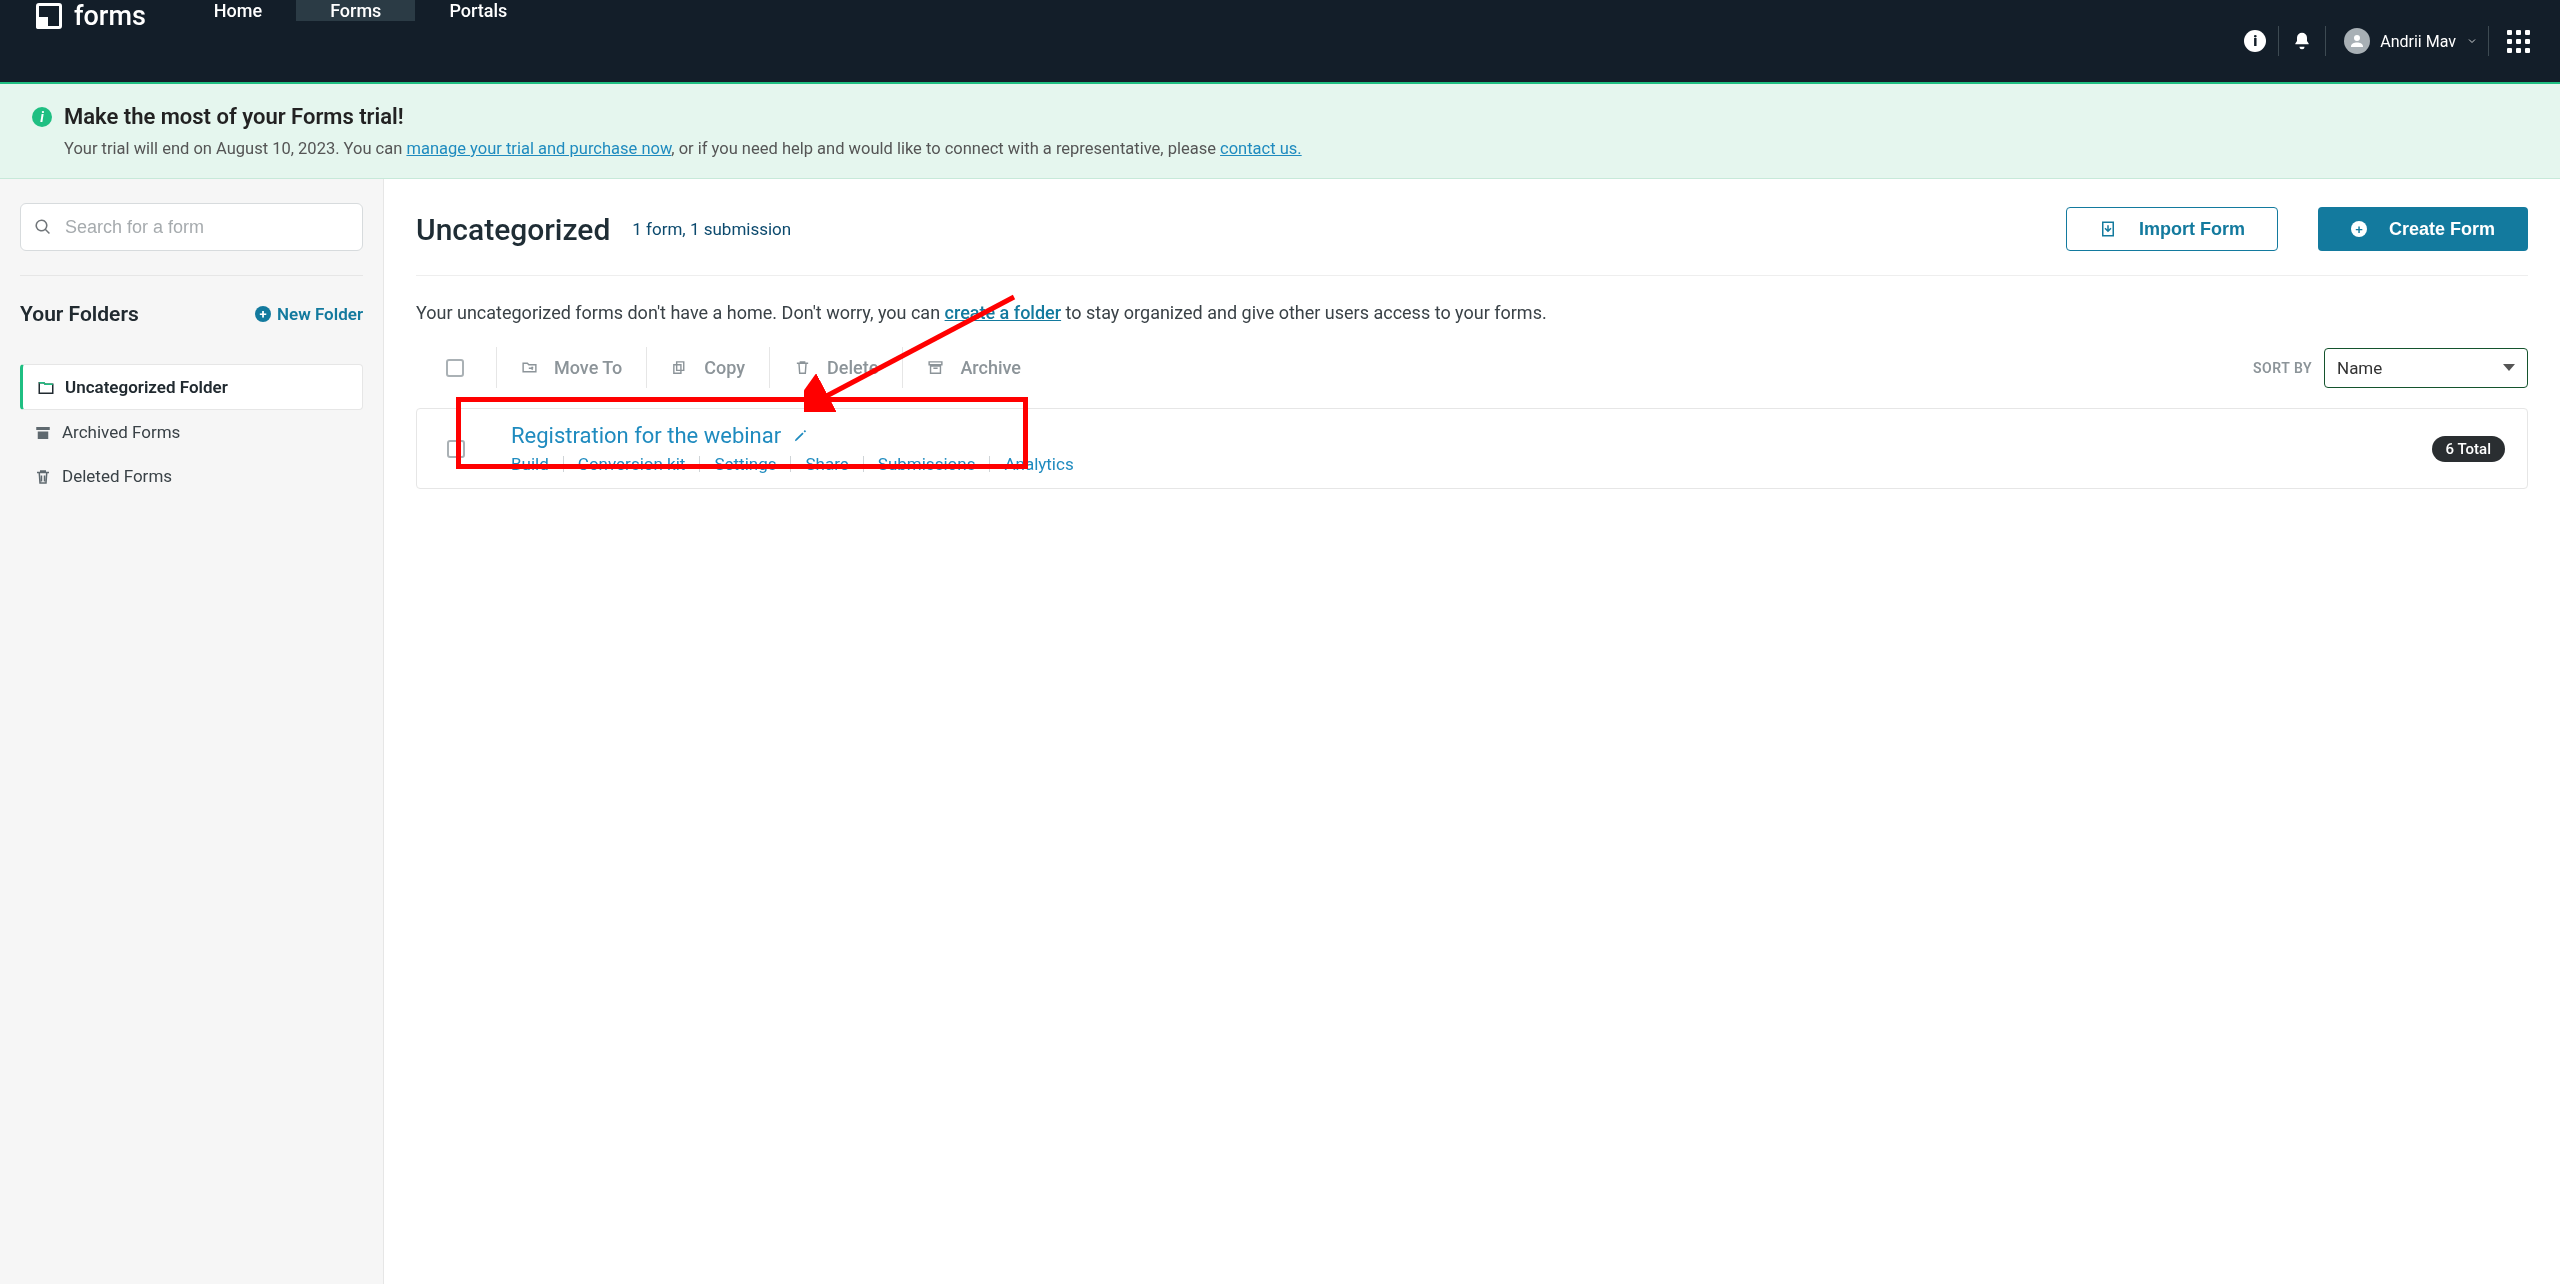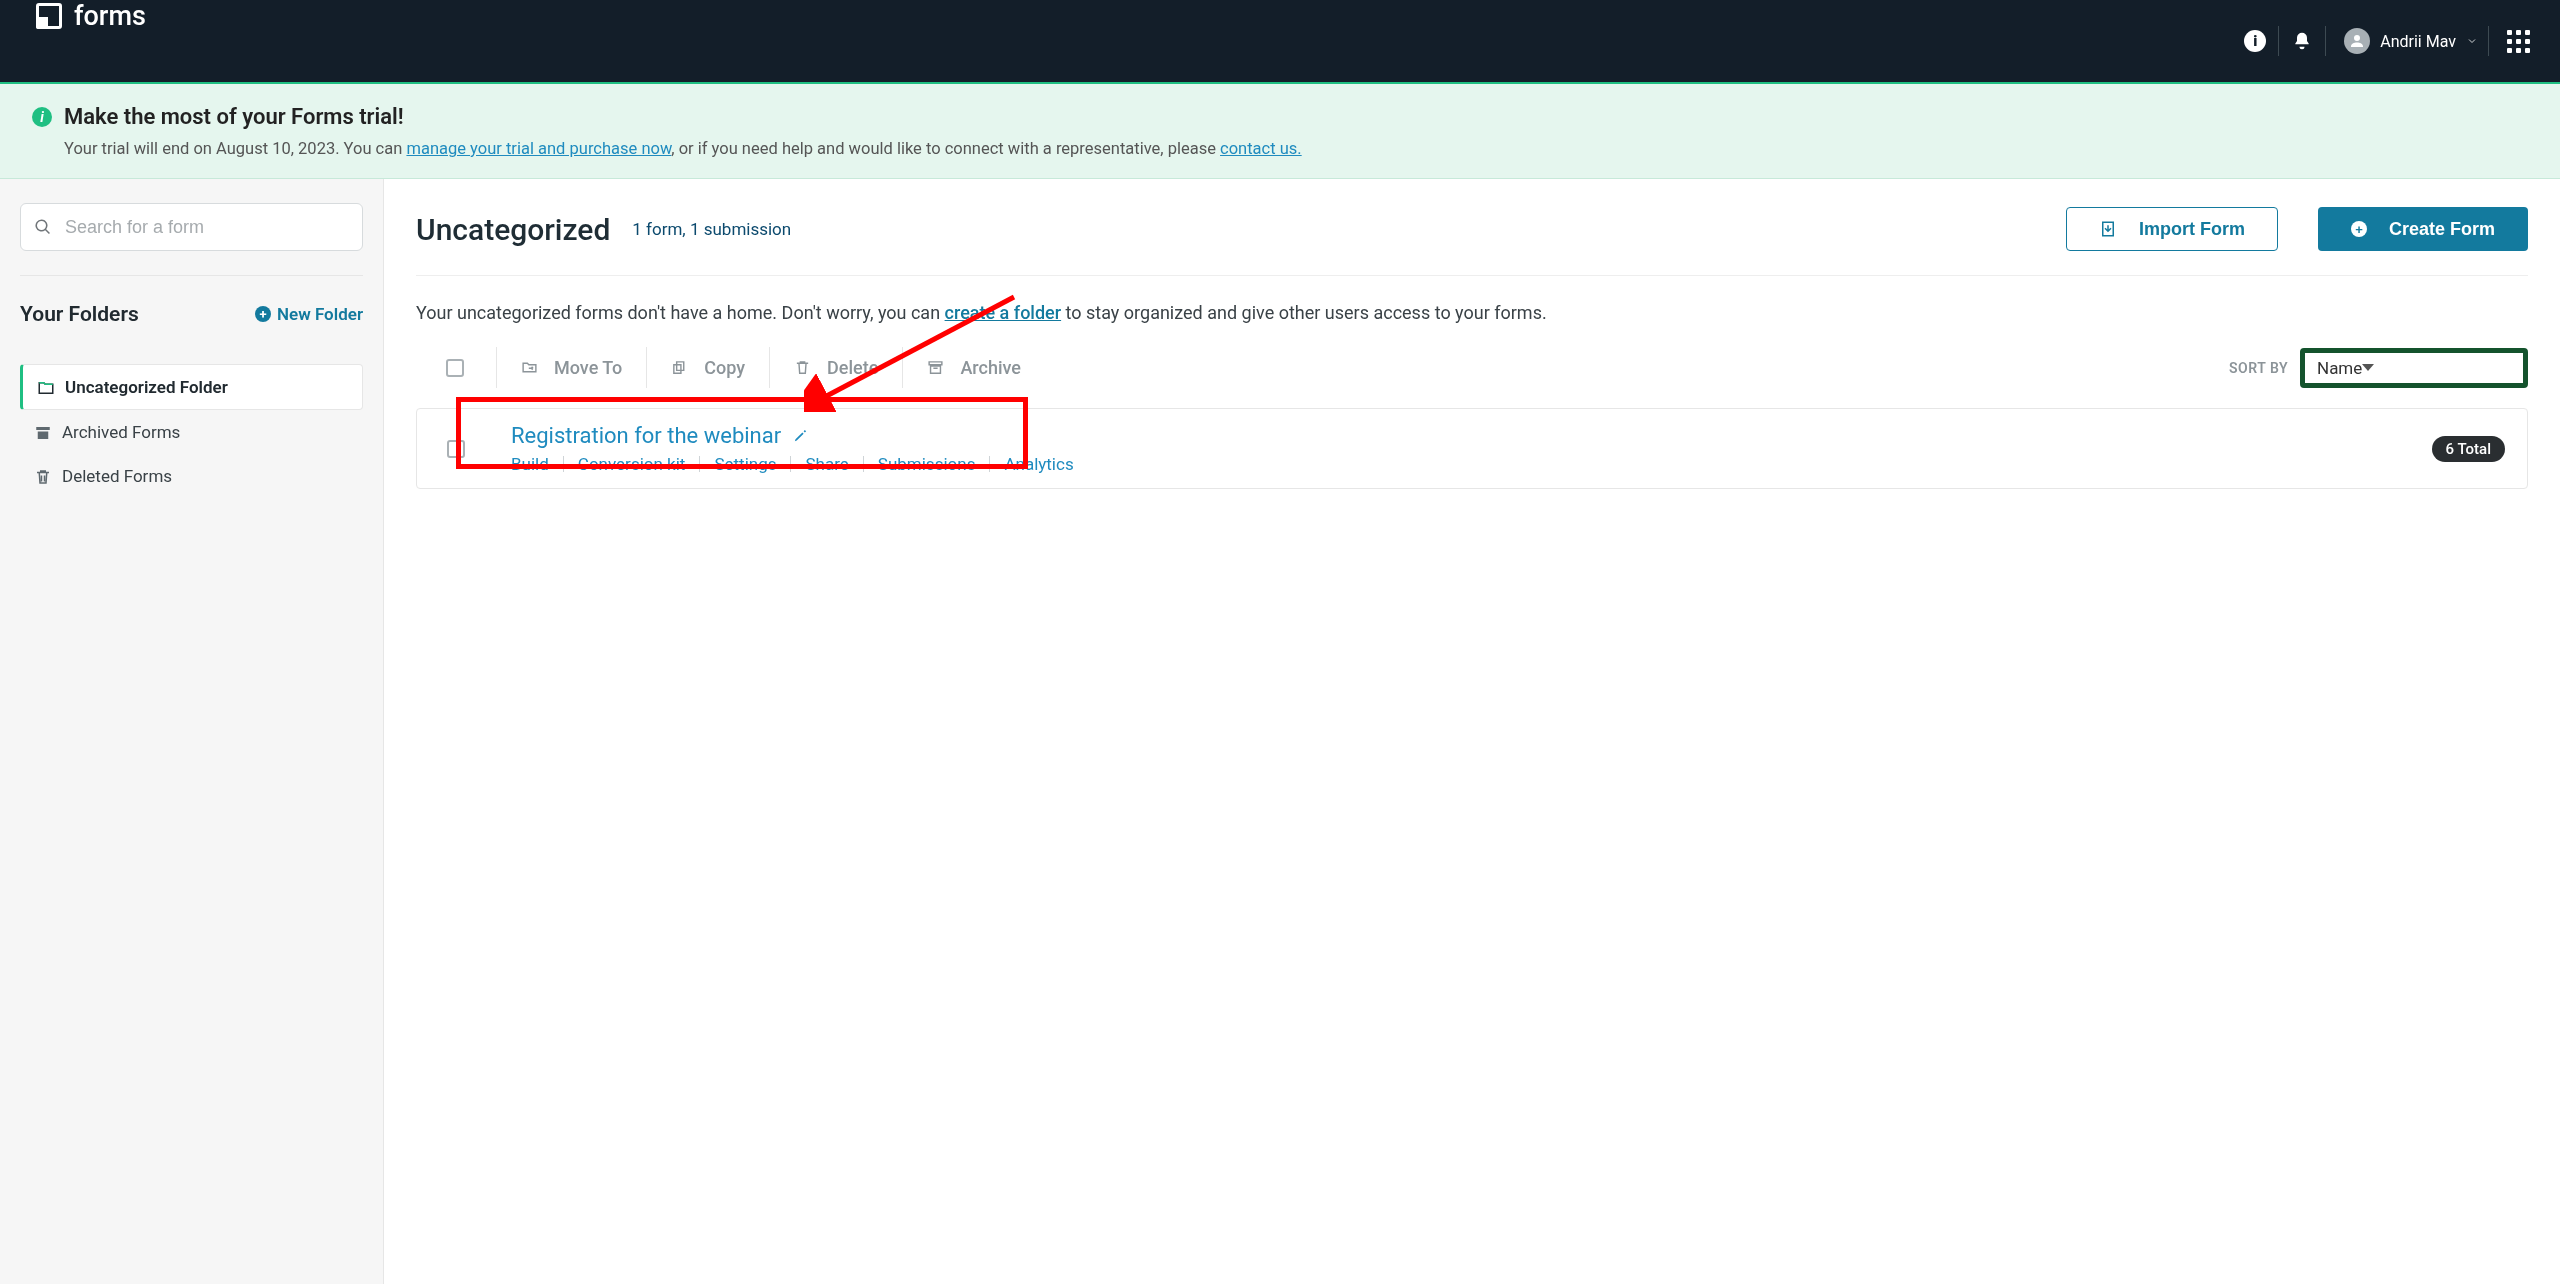--- a/index.html
+++ b/index.html
@@ -67,21 +67,21 @@
   .info-line { padding: 26px 0 24px 0; font-size: 18px; color: #3a4247; }
   .info-line a { color: #137a9e; text-decoration: underline; font-weight:500;}
 
   .toolbar { display: flex; align-items: center; gap: 0; padding: 0 0 0 30px; }
   .tb-check { width: 18px; height: 18px; border: 2px solid #aab1b5; border-radius: 3px; margin-right: 32px; cursor:pointer;}
   .tb-btn { display: flex; align-items: center; gap: 16px; padding: 10px 24px; color: #8c9499; font-size: 18px; border-left: 1px solid #e6e6e6; cursor: pointer; font-weight:500;}
   .tb-btn:first-of-type { border-left: none; }
   .tb-btn svg { width: 17px; height: 17px; fill: #8c9499; }
   .toolbar-spacer { flex: 1; }
   .sort-label { font-size: 14px; color: #8c9499; letter-spacing: 0.5px; margin-right: 12px; font-weight:600;}
-  .sort-select { display: flex; align-items: center; border: 5px solid #14532d; border-radius: 4px; height: 40px; width: 228px; padding: 0 12px; font-size: 17px; color: #333; cursor: pointer; }
+  .sort-select { display: flex; align-items: center; justify-content: space-between; border: 1px solid #14532d; border-radius: 4px; height: 40px; width: 204px; padding: 0 12px; font-size: 17px; color: #333; cursor: pointer; }
   .sort-select .caret{width:0;height:0;border-left:6px solid transparent;border-right:6px solid transparent;border-top:7px solid #555;}
 
   .form-card { margin-top: 20px; border: 1px solid #e6e6e6; border-radius: 4px; display: flex; align-items: center; padding: 14px 22px 14px 30px; position: relative; }
   .form-card .tb-check{margin-right:46px;}
   .form-main { flex: 1; }
   .form-title-row { display: flex; align-items: center; gap: 12px; }
   .form-title { font-size: 22px; color: #1f8bbf; cursor: pointer; }
   .pencil { width: 15px; height: 15px; fill: #1f8bbf; cursor:pointer;}
   .form-links { margin-top: 6px; display: flex; align-items: center; gap: 14px; font-size: 17px; color: #1f8bbf; }
   .form-links .fl { cursor: pointer; }
@@ -92,20 +92,31 @@
   .anno-box { position: absolute; border: 5px solid #ff0000; pointer-events: none; }
   .anno-arrow { position: absolute; pointer-events: none; }
 </style>
 </head>
 <body>
 
 <div class="navbar">
   <div class="brand">
     <div class="brand-logo"></div>
     <span class="brand-text">forms</span>
+  </div>
+  <div class="nav-tabs">
+    <div class="nav-tab">
+        <span>Home</span>
+      </div>
+    <div class="nav-tab active">
+        <span>Forms</span>
+      </div>
+    <div class="nav-tab">
+        <span>Portals</span>
+      </div>
   </div>
   <div class="nav-right">
     <div class="nav-icon-btn">
       <div class="info-circle">i</div>
     </div>
     <div class="nav-divider"></div>
     <div class="nav-icon-btn">
       <svg class="bell-icon-svg" viewBox="0 0 24 24">
           <path d="M12 2a6 6 0 0 0-6 6v4l-2 3v1h16v-1l-2-3V8a6 6 0 0 0-6-6zm0 20a3 3 0 0 0 3-3H9a3 3 0 0 0 3 3z"></path>
         </svg>

